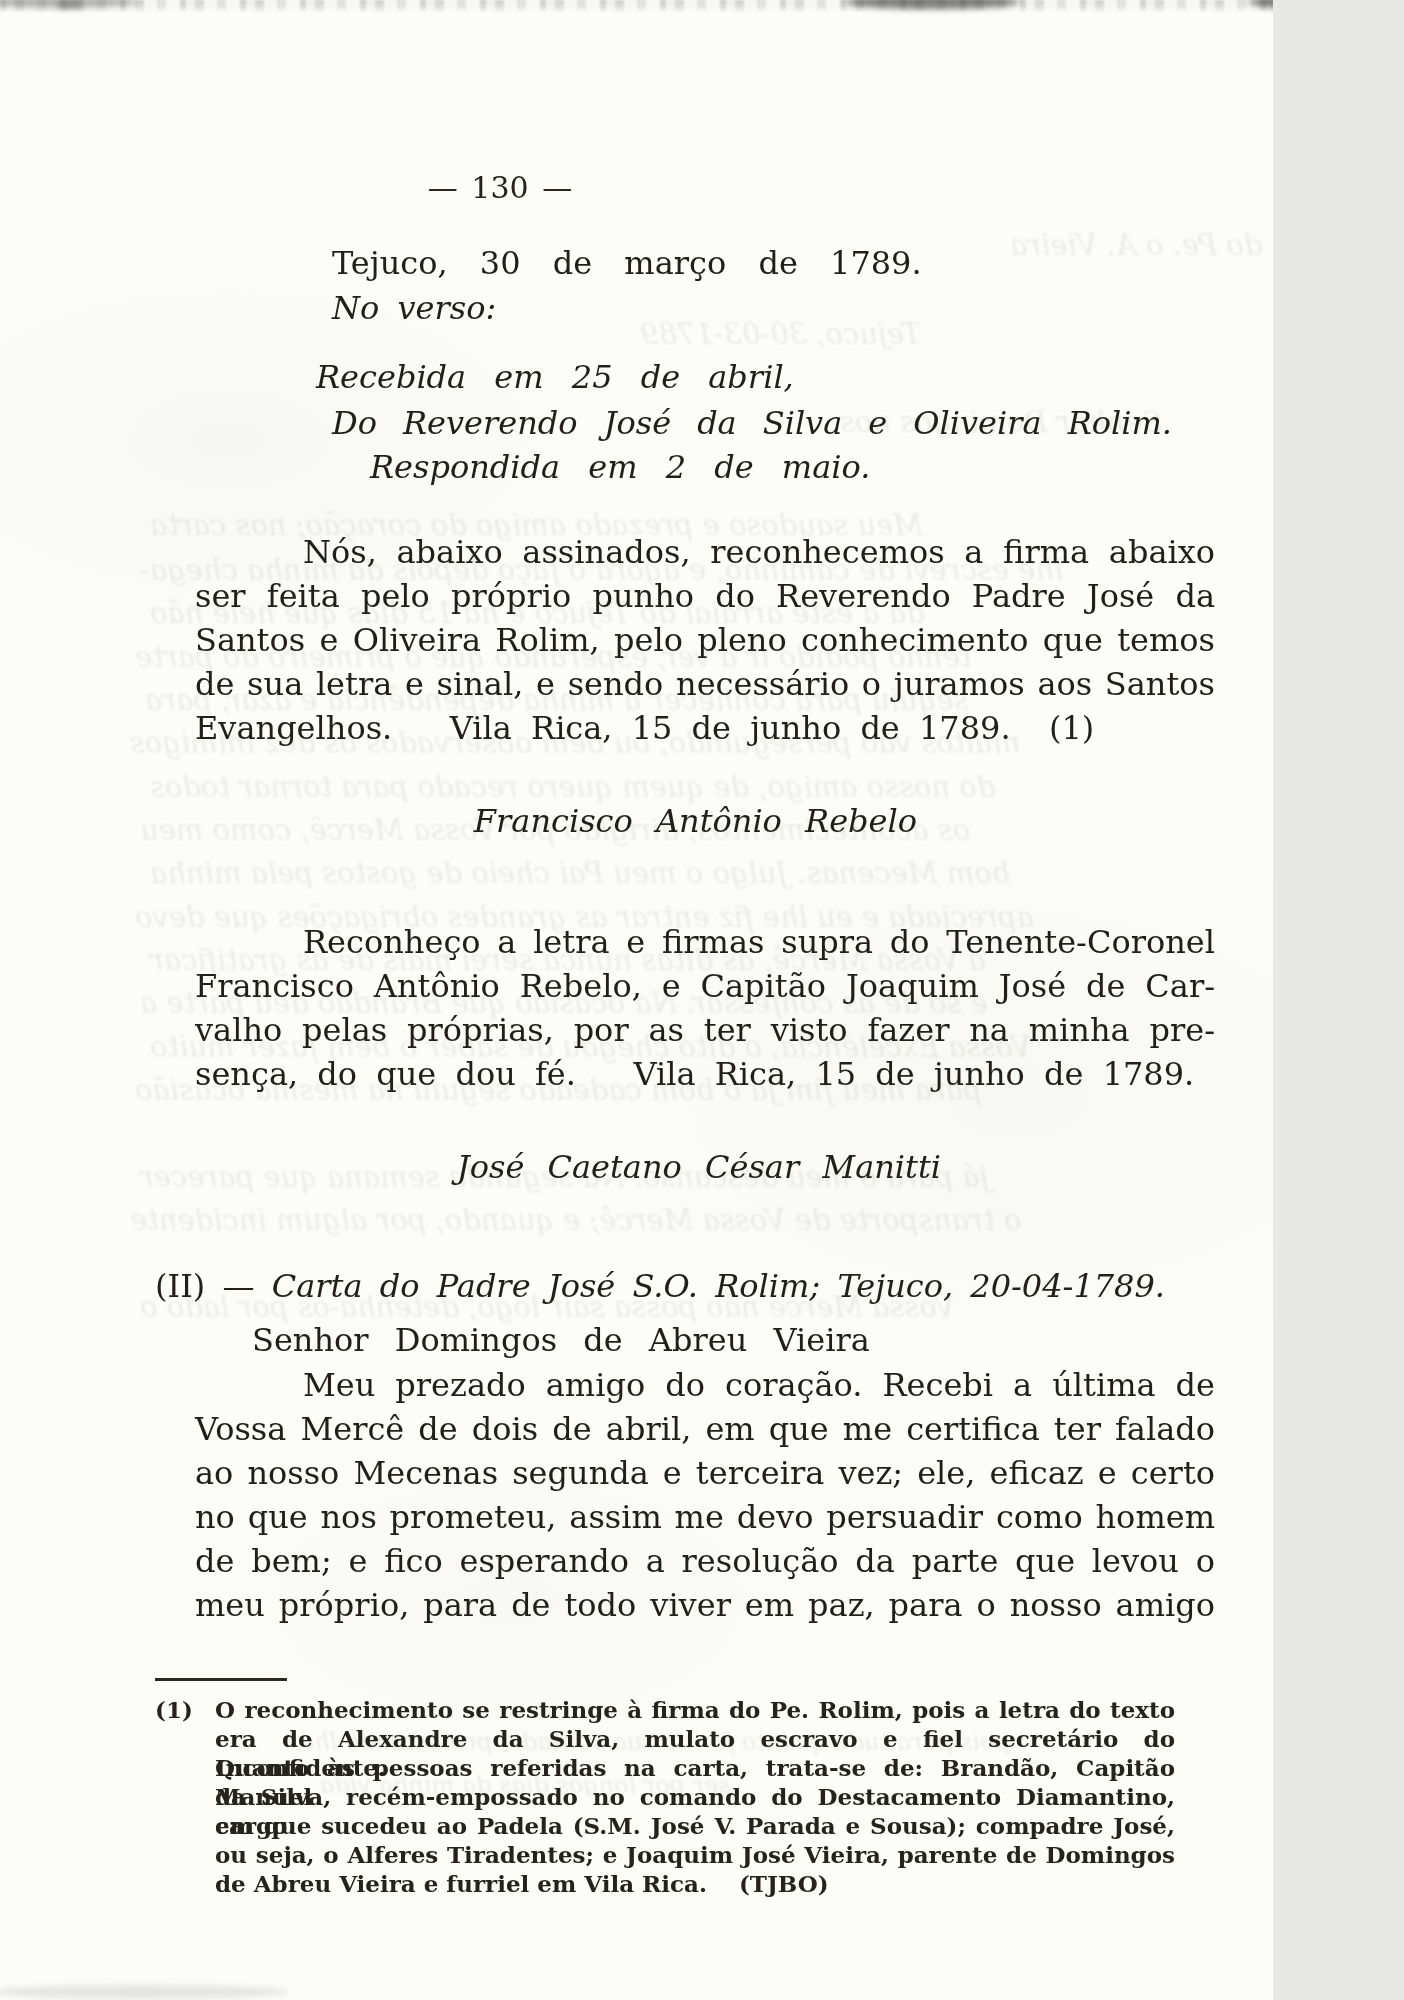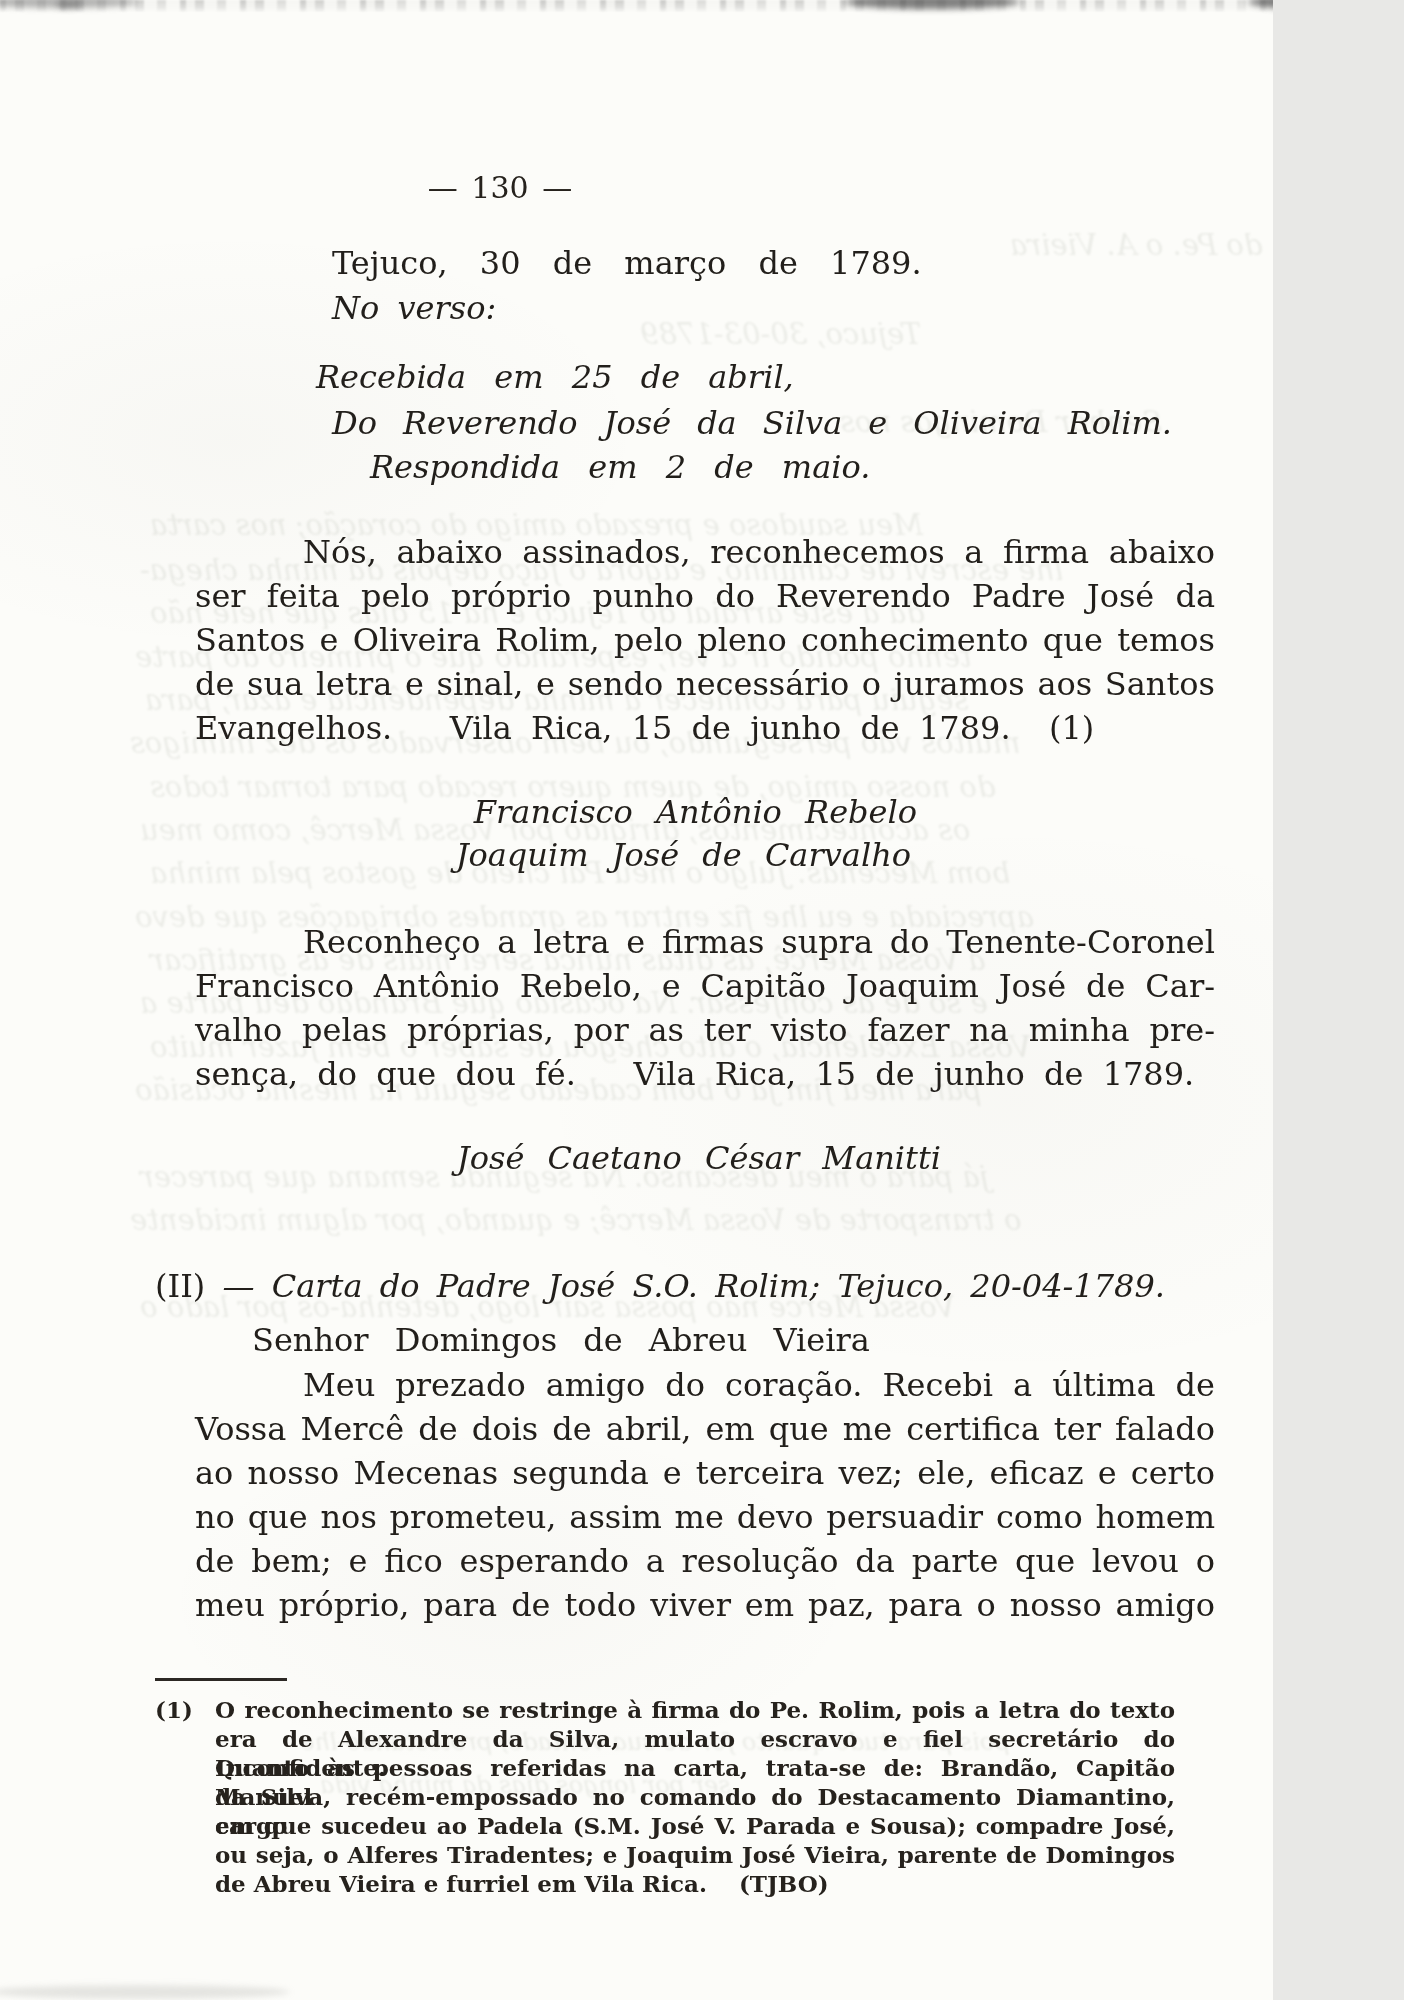--- a/index.html
+++ b/index.html
@@ -34,21 +34,21 @@
     white-space:pre;pointer-events:none;z-index:1;}
 
   
   .txt{position:absolute;z-index:2;font-size:32px;line-height:44px;white-space:pre;}
   .it{font-style:italic;}
   .pagenum{left:400px;top:166px;width:200px;text-align:center;font-size:30px;word-spacing:4px;color:#26221d;}
   .para{position:absolute;z-index:2;left:155px;width:1020px;font-size:32px;line-height:44px;margin-left:40px;}
   .jline{text-align:justify;text-align-last:justify;height:44px;}
   .jline.indent{text-indent:108px;}
   .ragline{white-space:pre;height:44px;}
-  .sig{position:absolute;z-index:2;font-size:32px;line-height:44px;font-style:italic;word-spacing:13px;white-space:pre;}
+  .sig{position:absolute;z-index:2;font-size:32px;line-height:44px;font-style:italic;word-spacing:13px;white-space:pre;margin-top:9px;}
   .heading{position:absolute;z-index:2;left:155px;top:1228px;width:1010px;font-size:32px;line-height:44px;
     text-align:justify;text-align-last:justify;margin-top:36px;}
   .fnrule{position:absolute;z-index:2;left:155px;top:1678px;width:132px;height:3px;background:#2c2824;}
   .footnote{position:absolute;z-index:2;left:155px;top:1695px;width:1020px;
     font-size:23px;line-height:29px;font-weight:700;color:#26221d;}
   .fn-first{display:flex;height:29px;}
   .fn-marker{width:60px;flex:0 0 60px;}
   .fn-firsttext{flex:1;text-align:justify;text-align-last:justify;}
   .fn-line{margin-left:60px;width:960px;text-align:justify;text-align-last:justify;height:29px;}
   .fn-last{margin-left:60px;width:960px;white-space:pre;height:29px;}
@@ -98,21 +98,20 @@
 
   <div class="para" style="top:530px">
     <div class="jline indent">Nós, abaixo assinados, reconhecemos a firma abaixo</div>
     <div class="jline">ser feita pelo próprio punho do Reverendo Padre José da</div>
     <div class="jline">Santos e Oliveira Rolim, pelo pleno conhecimento que temos</div>
     <div class="jline">de sua letra e sinal, e sendo necessário o juramos aos Santos</div>
     <div class="ragline" style="word-spacing:9px">Evangelhos.   Vila Rica, 15 de junho de 1789.  (1)</div>
   </div>
 
   <div class="sig" style="right:356px;top:790px">Francisco Antônio Rebelo</div>
-  <div class="sig" style="right:362px;top:833px">Joaquim José de Carvalho</div>
 
   <div class="para" style="top:920px">
     <div class="jline indent">Reconheço a letra e firmas supra do Tenente-Coronel</div>
     <div class="jline">Francisco Antônio Rebelo, e Capitão Joaquim José de Car-</div>
     <div class="jline">valho pelas próprias, por as ter visto fazer na minha pre-</div>
     <div class="ragline" style="word-spacing:9px">sença, do que dou fé.   Vila Rica, 15 de junho de 1789.</div>
   </div>
 
   <div class="sig" style="right:332px;top:1136px">José Caetano César Manitti</div>
 

